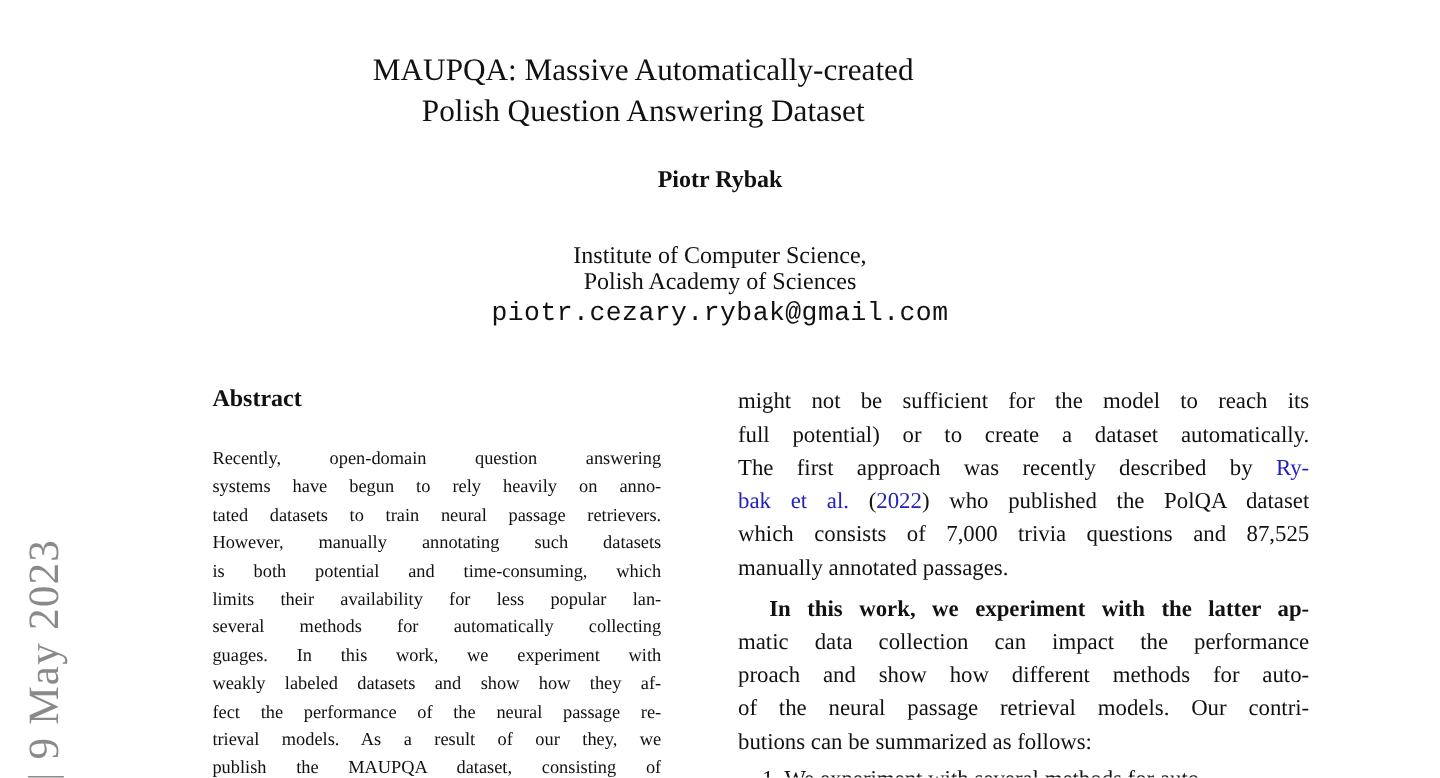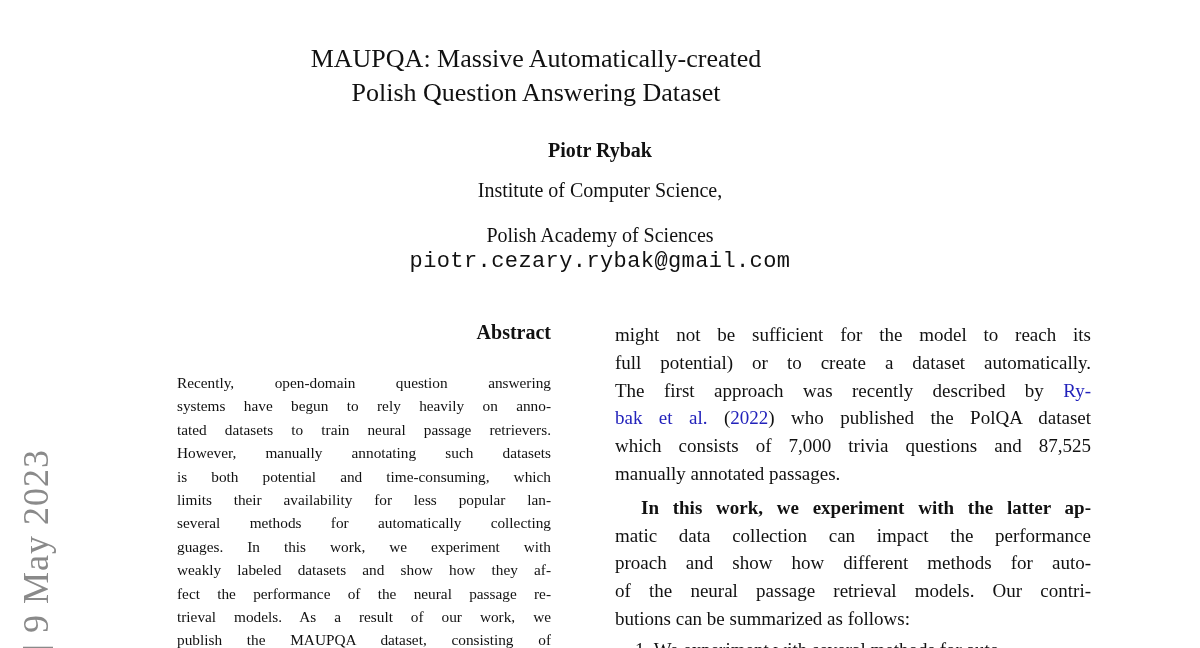--- a/index.html
+++ b/index.html
@@ -37,21 +37,21 @@
     font-size: 20px;
     line-height: 28px;
   }
   .aff-line {
     position: absolute;
     left: 0; width: 1200px;
     text-align: center;
     font-size: 20px;
     line-height: 28px;
   }
-  .aff-line.a1 { top: 176px; }
+  .aff-line.a1 { top: 199px; }
   .aff-line.a2 { top: 221px; }
   .email-line {
     position: absolute;
     left: 0; width: 1200px;
     top: 248px;
     text-align: center;
     font-family: "Liberation Mono", "DejaVu Sans Mono", monospace;
     font-size: 22px;
     line-height: 28px;
     letter-spacing: 0.4px;
@@ -68,21 +68,21 @@
     letter-spacing: 1px;
     white-space: nowrap;
   }
   .abstract {
     position: absolute;
     left: 177px;
     top: 318px;
     width: 374px;
   }
   .abs-heading {
-    text-align: right;
+    text-align: left;
     font-weight: bold;
     font-size: 20px;
     line-height: 28px;
   }
   .abs-body { margin-top: 25px; font-size: 15.3px; }
   .abs-line {
     line-height: 23.4px;
     height: 23.4px;
     overflow: hidden;
     text-align: justify;
@@ -131,21 +131,21 @@
       <div class="abs-line">Recently, open-domain question answering</div>
       <div class="abs-line">systems have begun to rely heavily on anno-</div>
       <div class="abs-line">tated datasets to train neural passage retrievers.</div>
       <div class="abs-line">However, manually annotating such datasets</div>
       <div class="abs-line">is both potential and time-consuming, which</div>
       <div class="abs-line">limits their availability for less popular lan-</div>
       <div class="abs-line">several methods for automatically collecting</div>
       <div class="abs-line">guages. In this work, we experiment with</div>
       <div class="abs-line">weakly labeled datasets and show how they af-</div>
       <div class="abs-line">fect the performance of the neural passage re-</div>
-      <div class="abs-line">trieval models. As a result of our work, we</div>
+      <div class="abs-line">trieval models. As a result of our they, we</div>
       <div class="abs-line">publish the MAUPQA dataset, consisting of</div>
     </div>
   </div>
 
   <div class="rcol">
     <div class="rc-line">might not be sufficient for the model to reach its</div>
     <div class="rc-line">full potential) or to create a dataset automatically.</div>
     <div class="rc-line"><span>The first approach was recently described by </span><span class="cite">Ry-</span></div>
     <div class="rc-line"><span class="cite">bak et al.</span><span> (</span><span class="cite">2022</span><span>) who published the PolQA dataset</span></div>
     <div class="rc-line">which consists of 7,000 trivia questions and 87,525</div>

